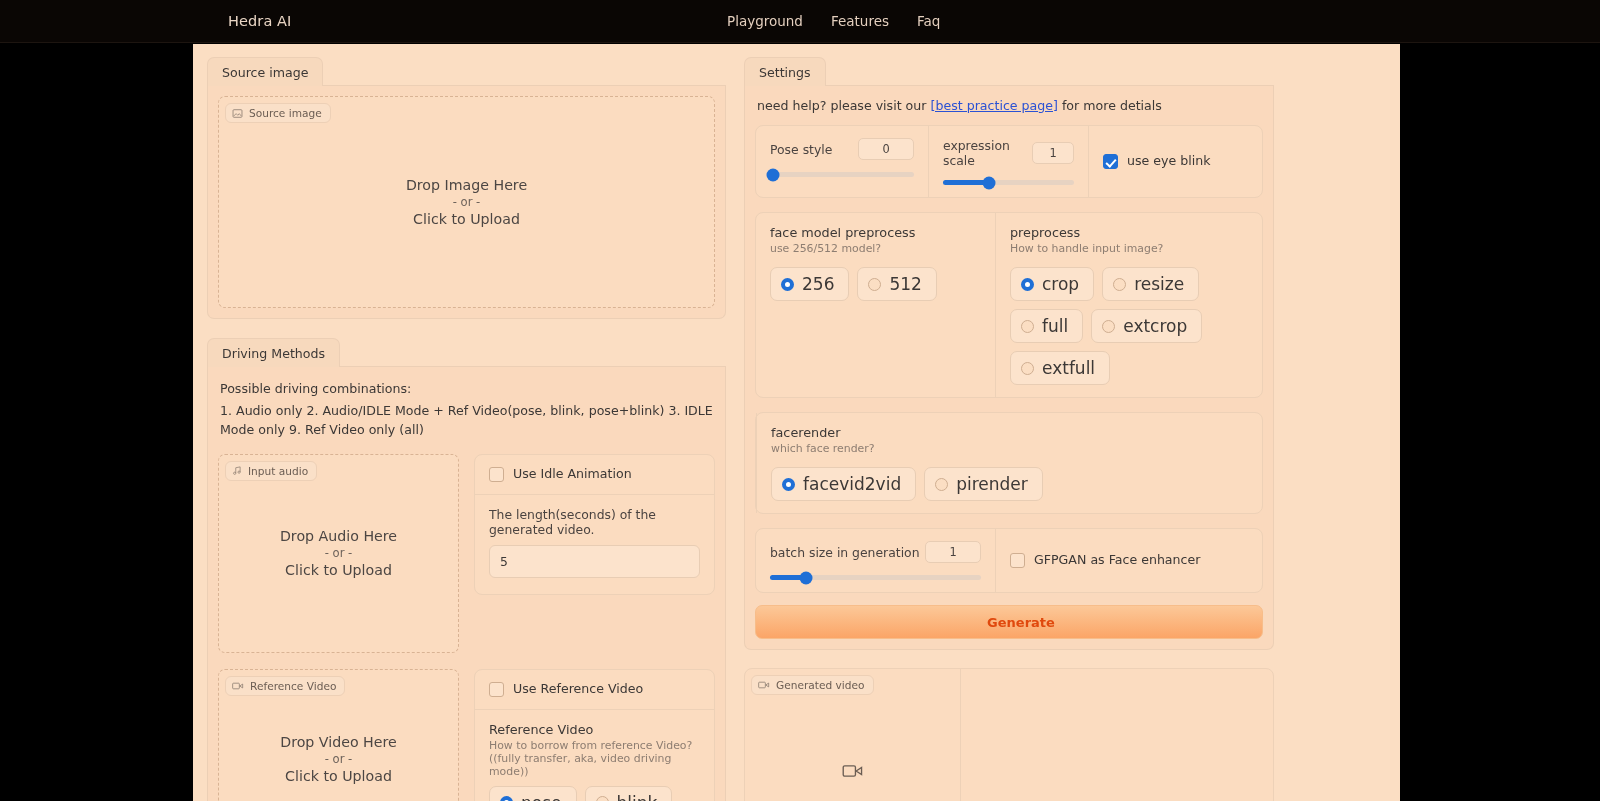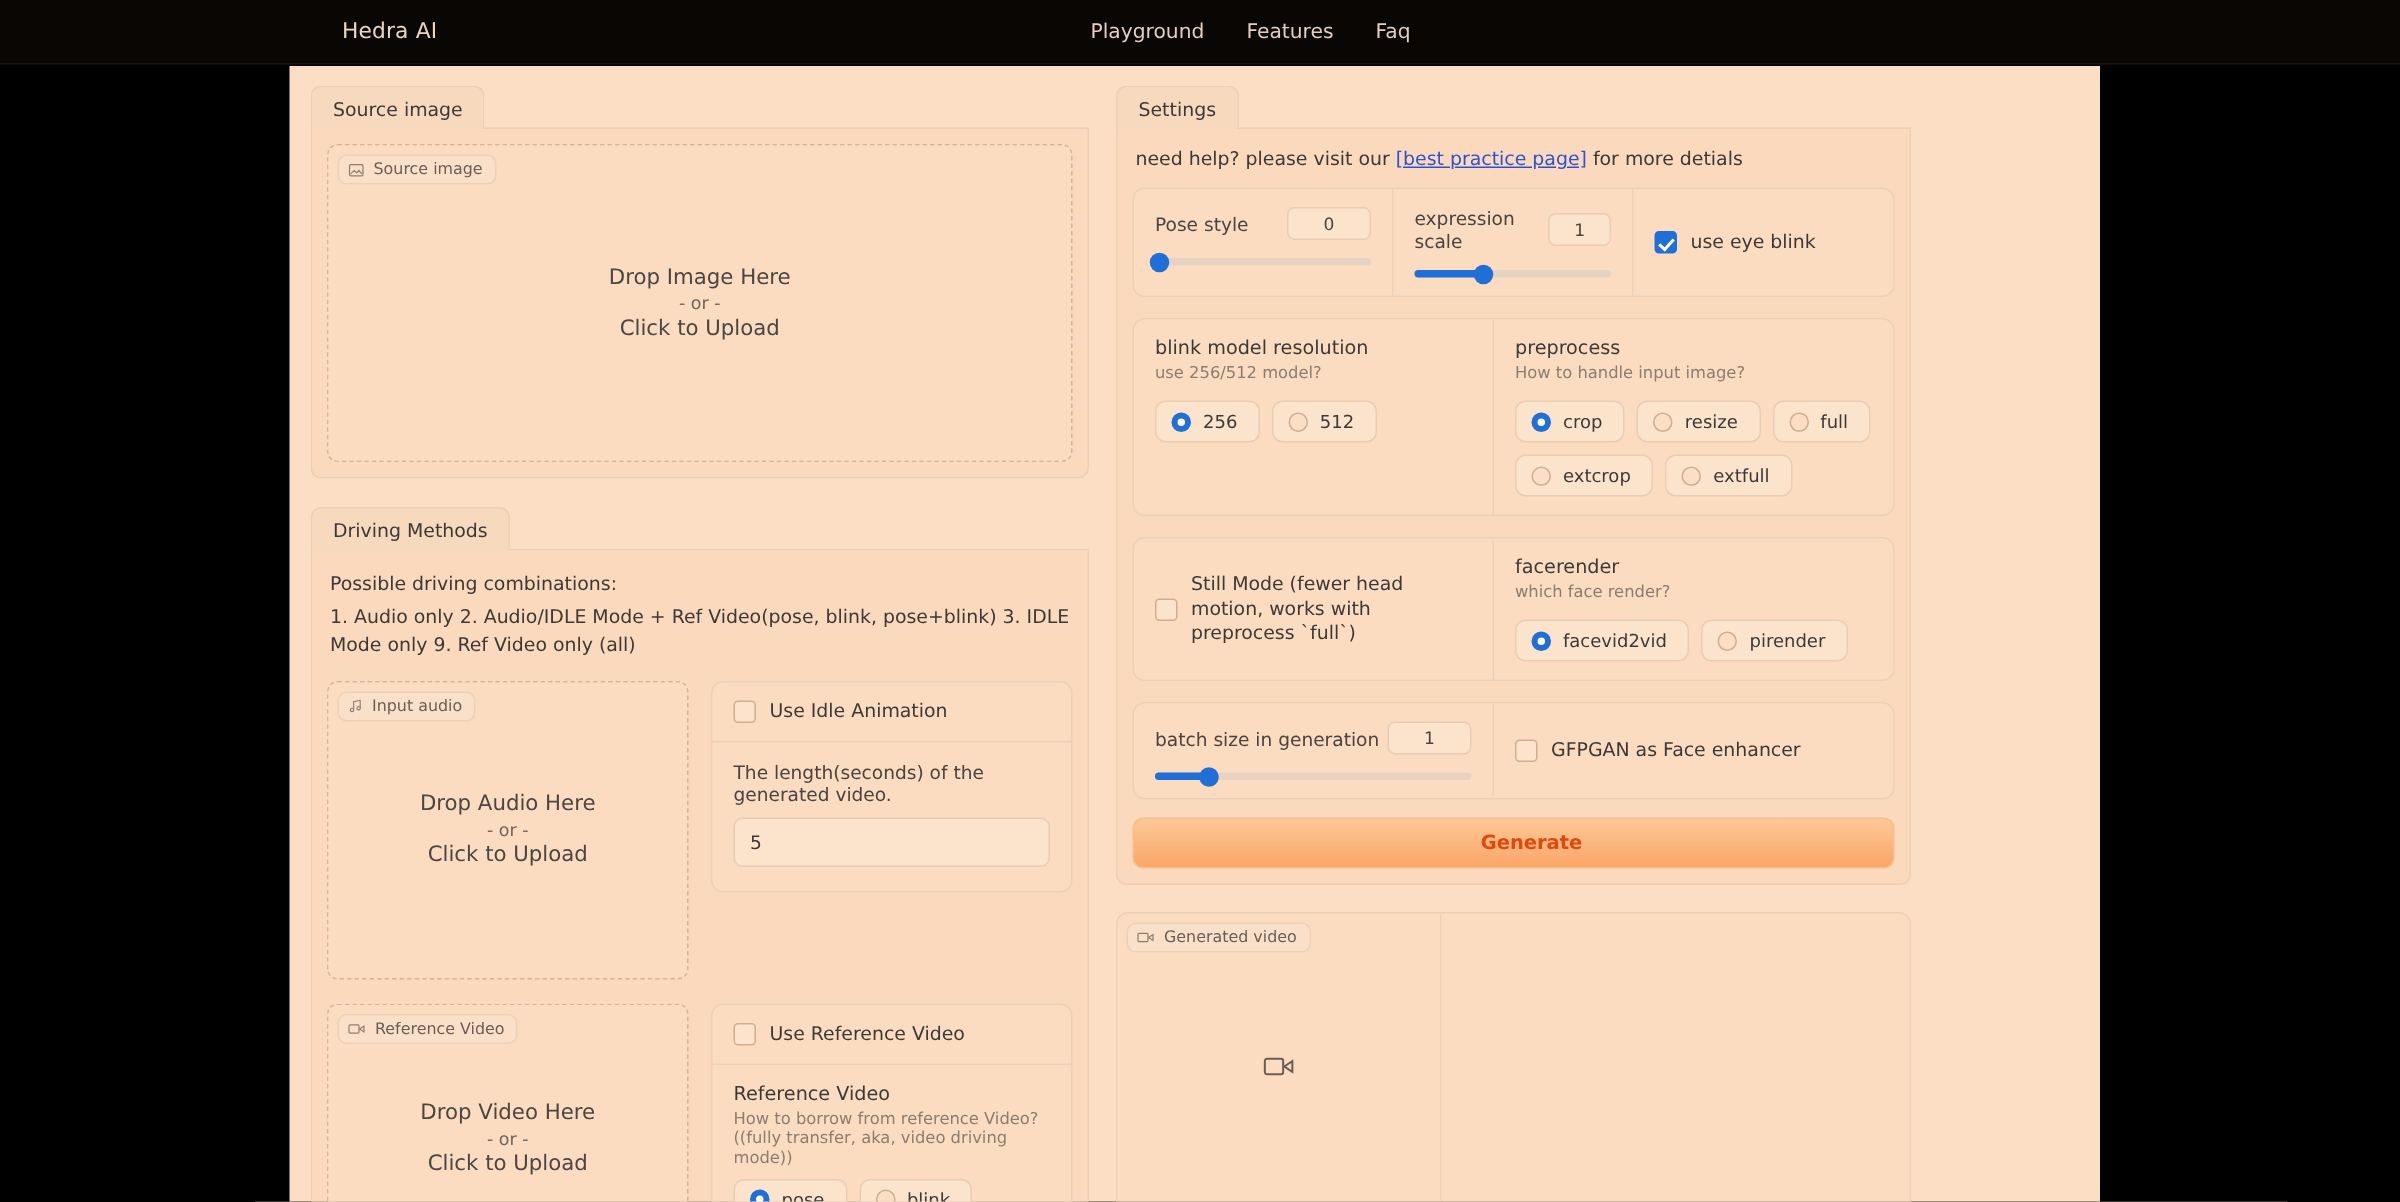--- a/index.html
+++ b/index.html
@@ -190,21 +190,21 @@
 
   .radiogroup { display: flex; flex-wrap: wrap; gap: 8px; margin-top: 8px; }
   .radio {
     border: 1px solid #e8cdb4;
     border-radius: 7px;
     background: #fce3cc;
     padding: 6px 14px 6px 10px;
     display: flex;
     align-items: center;
     gap: 8px;
-    font-size: 12px;
+    font-size: 17px;
     color: #3c3836;
   }
   .dot {
     width: 13px; height: 13px;
     border-radius: 50%;
     border: 1px solid #cfae91;
     background: #fbdec3;
     flex: none;
   }
   .dot.on {
@@ -433,21 +433,21 @@
             <div class="panel-cell divider-v" style="display:flex;align-items:center">
               <div class="cbrow">
                 <div class="cbox on"></div>
                 <div class="cblabel">use eye blink</div>
               </div>
             </div>
           </div>
 
           <div class="panel panel-row" style="margin-top:14px">
             <div class="panel-cell" style="max-width:239px">
-              <div class="lbl-strong">blink model resolution</div>
+              <div class="lbl-strong">face model preprocess</div>
               <div class="sub">use 256/512 model?</div>
               <div class="radiogroup" style="margin-top:12px">
                 <div class="radio">
                   <span class="dot on"></span>
                   <span>256</span>
                 </div>
                 <div class="radio">
                   <span class="dot"></span>
                   <span>512</span>
                 </div>
@@ -475,26 +475,20 @@
                 </div>
                 <div class="radio">
                   <span class="dot"></span>
                   <span>extfull</span>
                 </div>
               </div>
             </div>
           </div>
 
           <div class="panel panel-row" style="margin-top:14px">
-            <div class="panel-cell" style="max-width:239px;display:flex;align-items:center">
-              <div class="cbrow">
-                <div class="cbox"></div>
-                <div class="cblabel" style="max-width:180px">Still Mode (fewer head motion, works with preprocess `full`)</div>
-              </div>
-            </div>
             <div class="panel-cell divider-v">
               <div class="lbl-strong">facerender</div>
               <div class="sub">which face render?</div>
               <div class="radiogroup" style="margin-top:12px">
                 <div class="radio">
                   <span class="dot on"></span>
                   <span>facevid2vid</span>
                 </div>
                 <div class="radio">
                   <span class="dot"></span>

